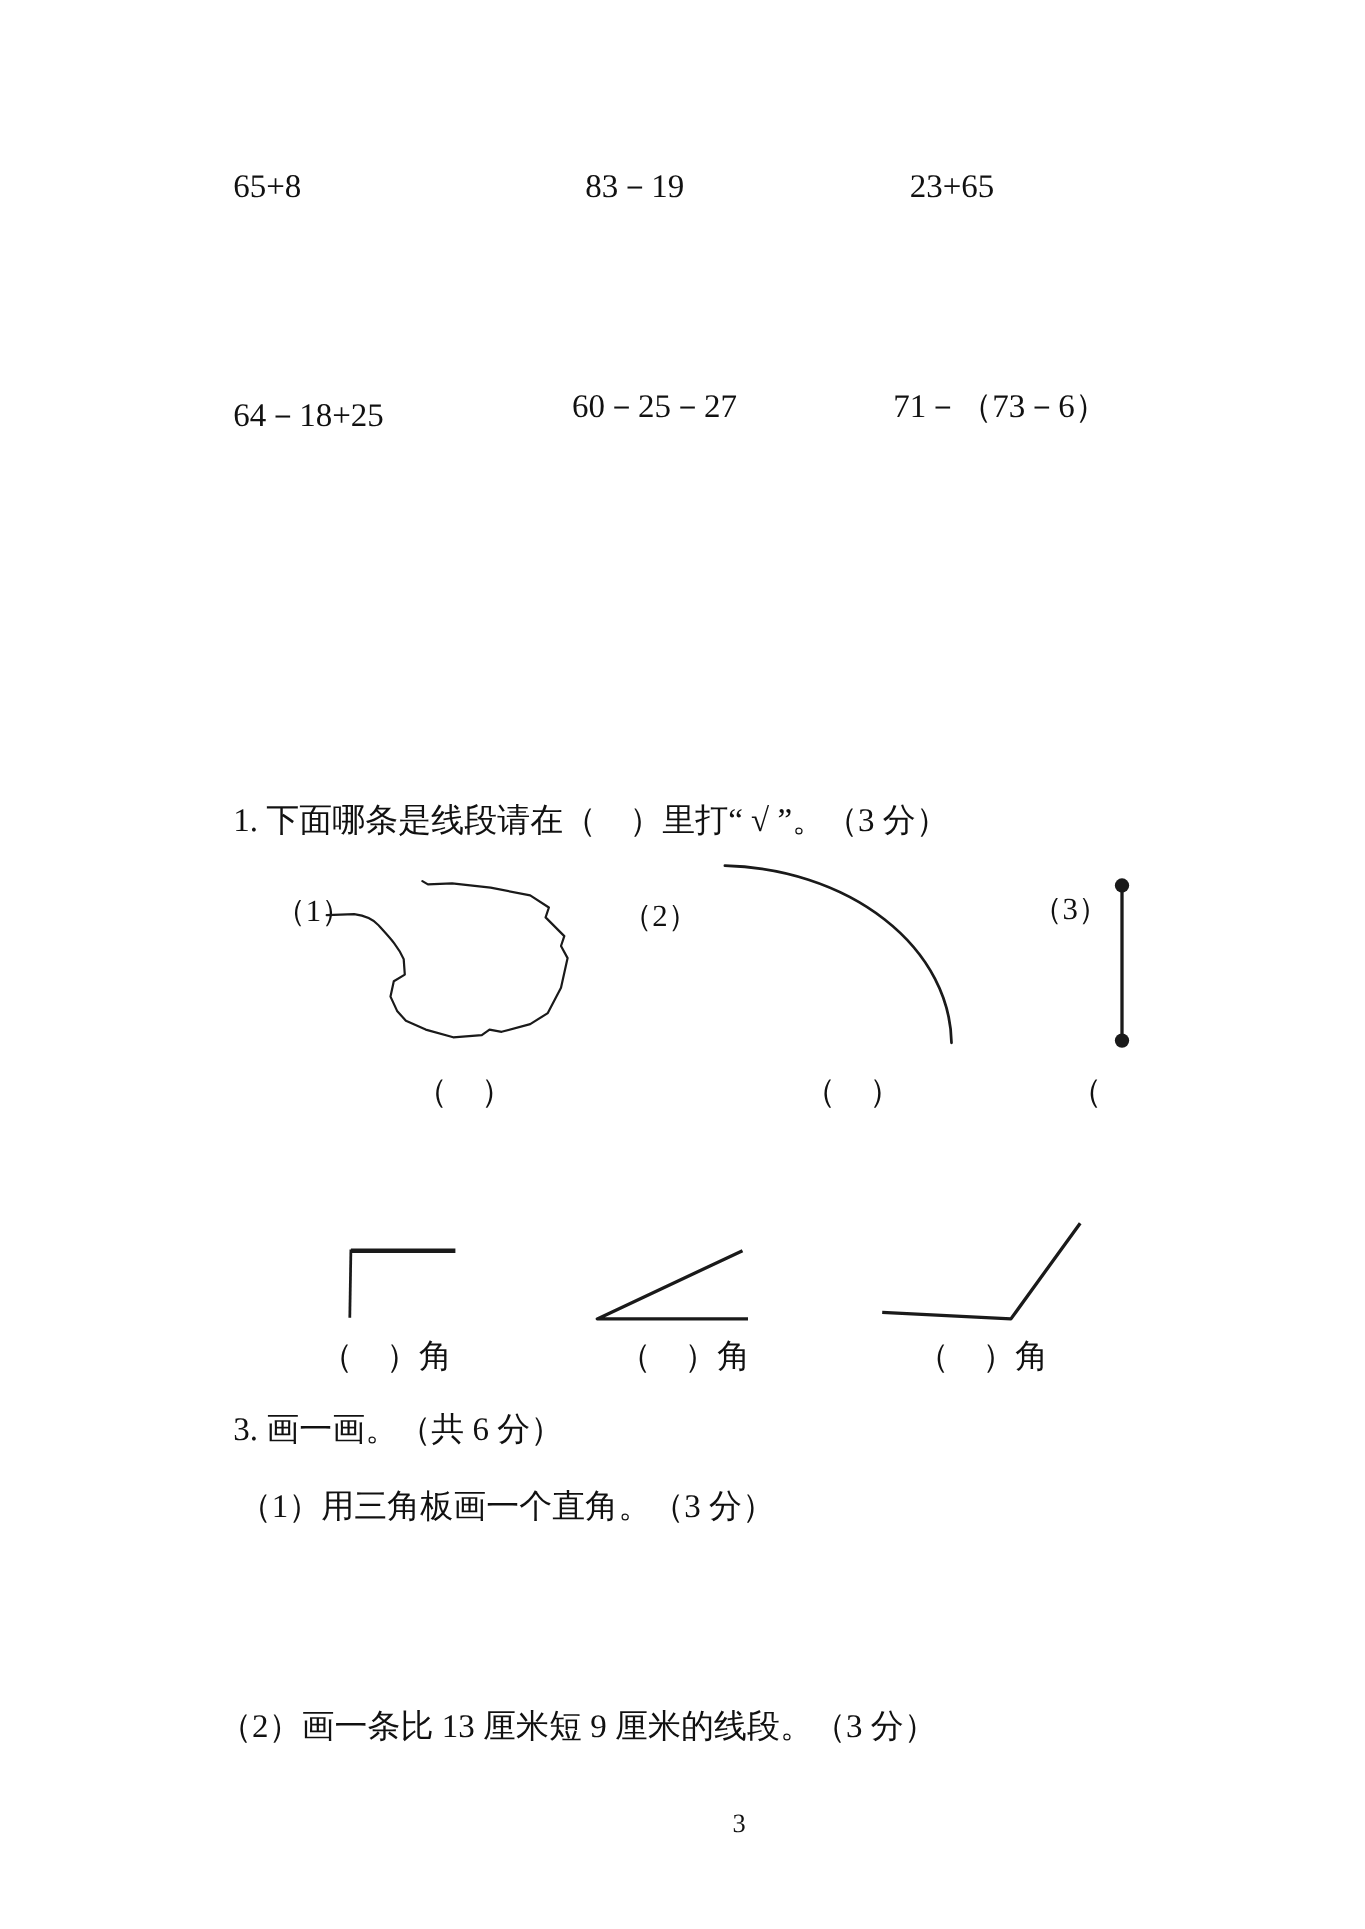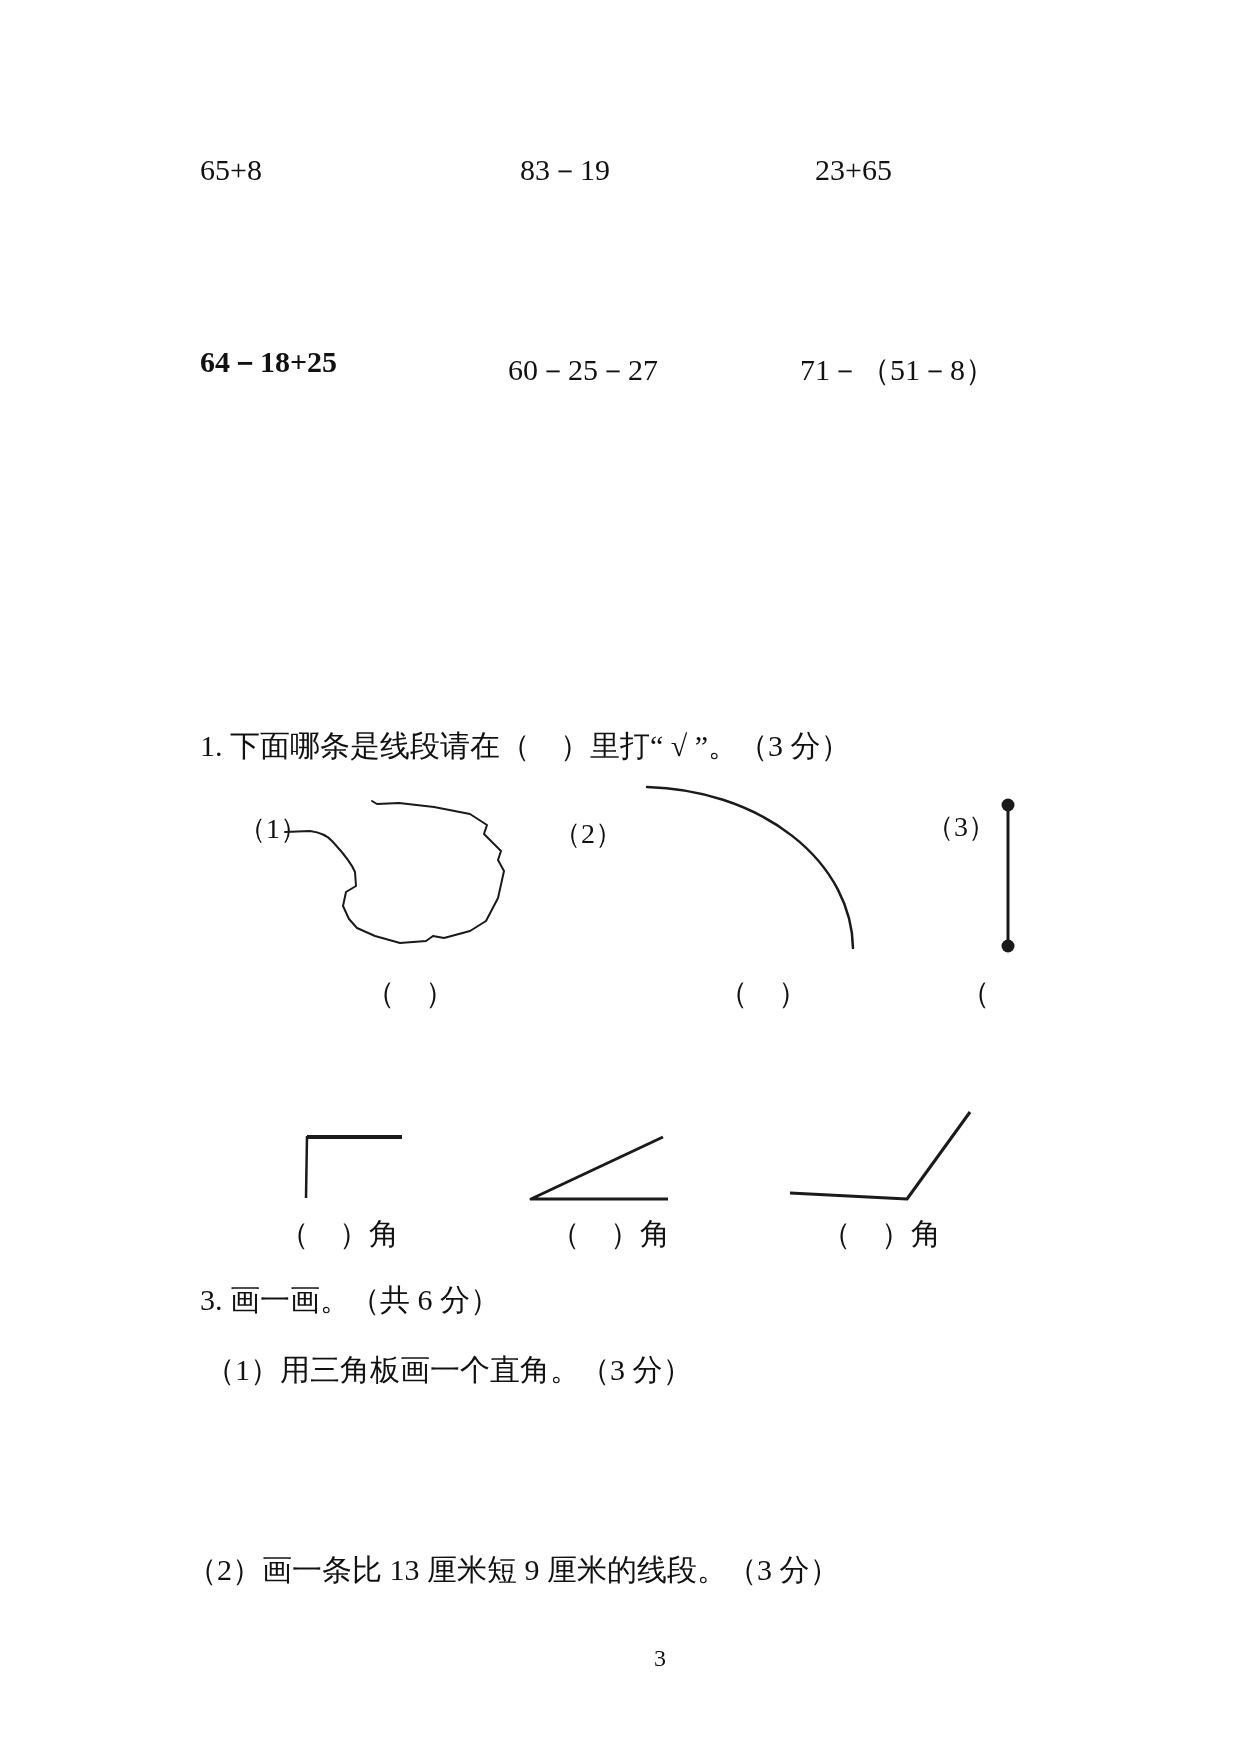--- a/index.html
+++ b/index.html
@@ -4,20 +4,21 @@
 <style>
   html,body{margin:0;padding:0;background:#ffffff;}
   .page{
     position:relative;
     width:1022px;
     height:1754px;
     background:#ffffff;
     font-family:"Liberation Serif","DejaVu Serif",serif;
     color:#111111;
     overflow:hidden;
+    margin-left:12px;
   }
   .t{
     position:absolute;
     font-size:30px;
     line-height:1.2;
     white-space:pre;
     color:#111111;
   }
   .bold{font-weight:bold;}
   .shape{position:absolute;}
@@ -27,23 +28,23 @@
 </style>
 </head>
 <body>
 
 <div class="page">
 
   <span class="t" style="left:200px;top:152px;">65+8</span>
   <span class="t" style="left:520px;top:152px;text-align:right;">83－19</span>
   <span class="t" style="left:815px;top:152px;text-align:right;">23+65</span>
 
-  <span class="t" style="left:200px;top:344px;font-weight:bold;">64－18+25</span>
+  <span class="t" style="left:200px;top:360px;">64－18+25</span>
   <span class="t" style="left:508px;top:352px;">60－25－27</span>
-  <span class="t" style="left:800px;top:352px;">71－（51－8）</span>
+  <span class="t" style="left:800px;top:352px;">71－（73－6）</span>
 
 
   <span class="t" style="left:200px;top:728px;">1. 下面哪条是线段请在（　）里打“ √ ”。（3 分）</span>
 
   <span class="t small" style="left:238px;top:812px;">（1）</span>
   <span class="t small" style="left:553px;top:817px;">（2）</span>
   <span class="t small" style="left:926px;top:810px;">（3）</span>
 
   <div class="shape" style="left:275px;top:790px;">
     <svg width="240" height="165" viewBox="275 790 240 165" xmlns="http://www.w3.org/2000/svg">

